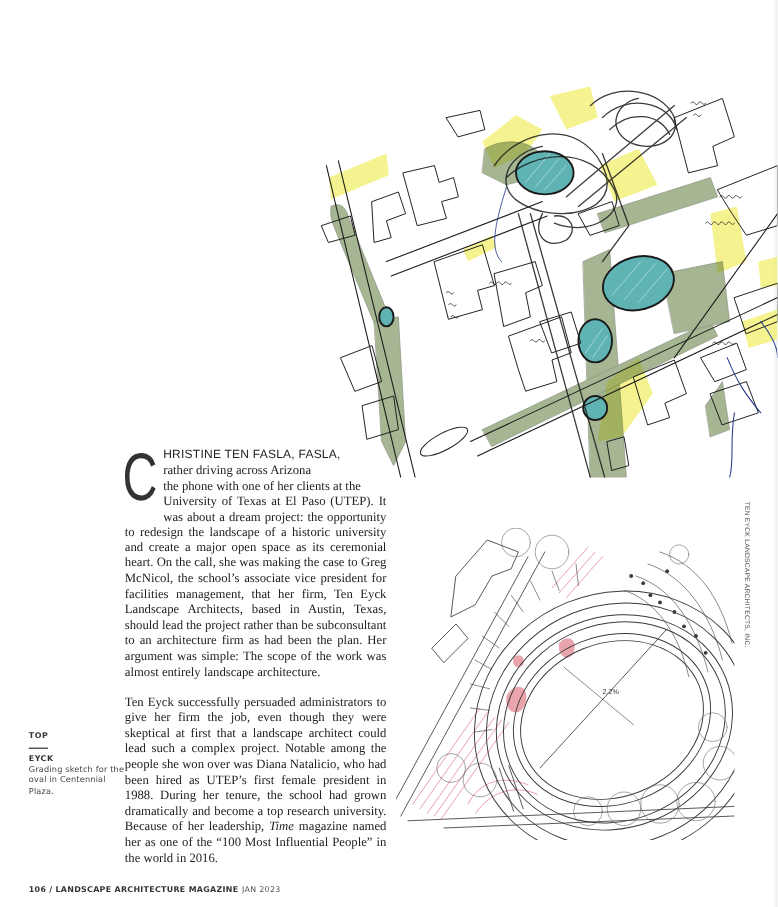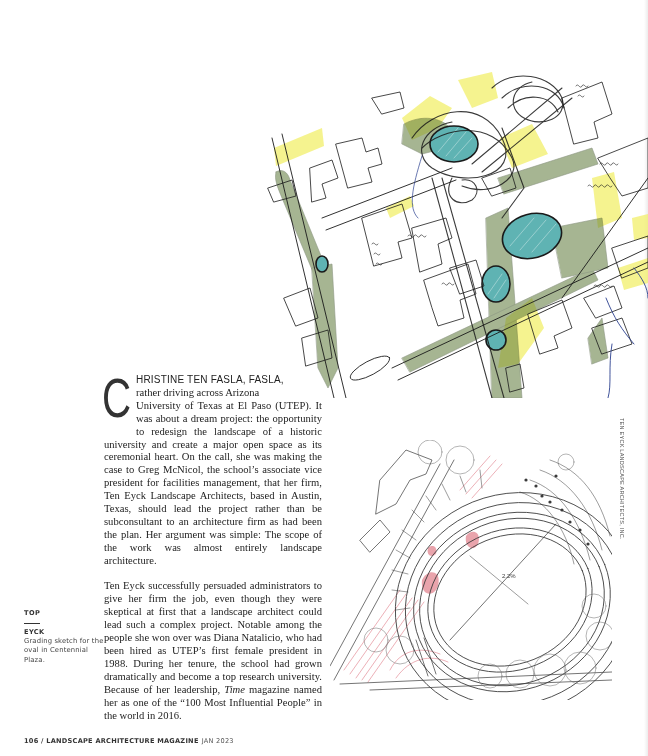--- a/index.html
+++ b/index.html
@@ -227,20 +227,21 @@
     </g>
   </svg>
 
   <div class="credit">TEN EYCK LANDSCAPE ARCHITECTS, INC.</div>
 
   <div class="article">
     <div class="para">
       <span class="dropcap">C</span>
       <span class="line lead-caps">HRISTINE TEN FASLA, FASLA,</span>
       <span class="line">rather driving across Arizona</span>
+      <span class="line">the phone with one of her clients at the</span>
       <span>University of Texas at El Paso (UTEP). It was about a dream project: the opportunity to redesign the landscape of a historic university and create a major open space as its ceremonial heart. On the call, she was making the case to Greg McNicol, the school’s associate vice president for facilities management, that her firm, Ten Eyck Landscape Architects, based in Austin, Texas, should lead the project rather than be subconsultant to an archi­tecture firm as had been the plan. Her argument was simple: The scope of the work was almost entirely landscape architecture.</span>
     </div>
     <div class="para">
       <span>Ten Eyck successfully persuaded administrators to give her firm the job, even though they were skepti­cal at first that a landscape architect could lead such a complex project. Notable among the people she won over was Diana Natalicio, who had been hired as UTEP’s first female president in 1988. During her tenure, the school had grown dramatically and become a top research university. Because of her leadership, </span><em>Time</em><span> magazine named her as one of the “100 Most Influential People” in the world in 2016.</span>
     </div>
   </div>
 
   <div class="captions">
     <div class="cap-head">TOP</div>
     <div class="cap-rule"></div>

